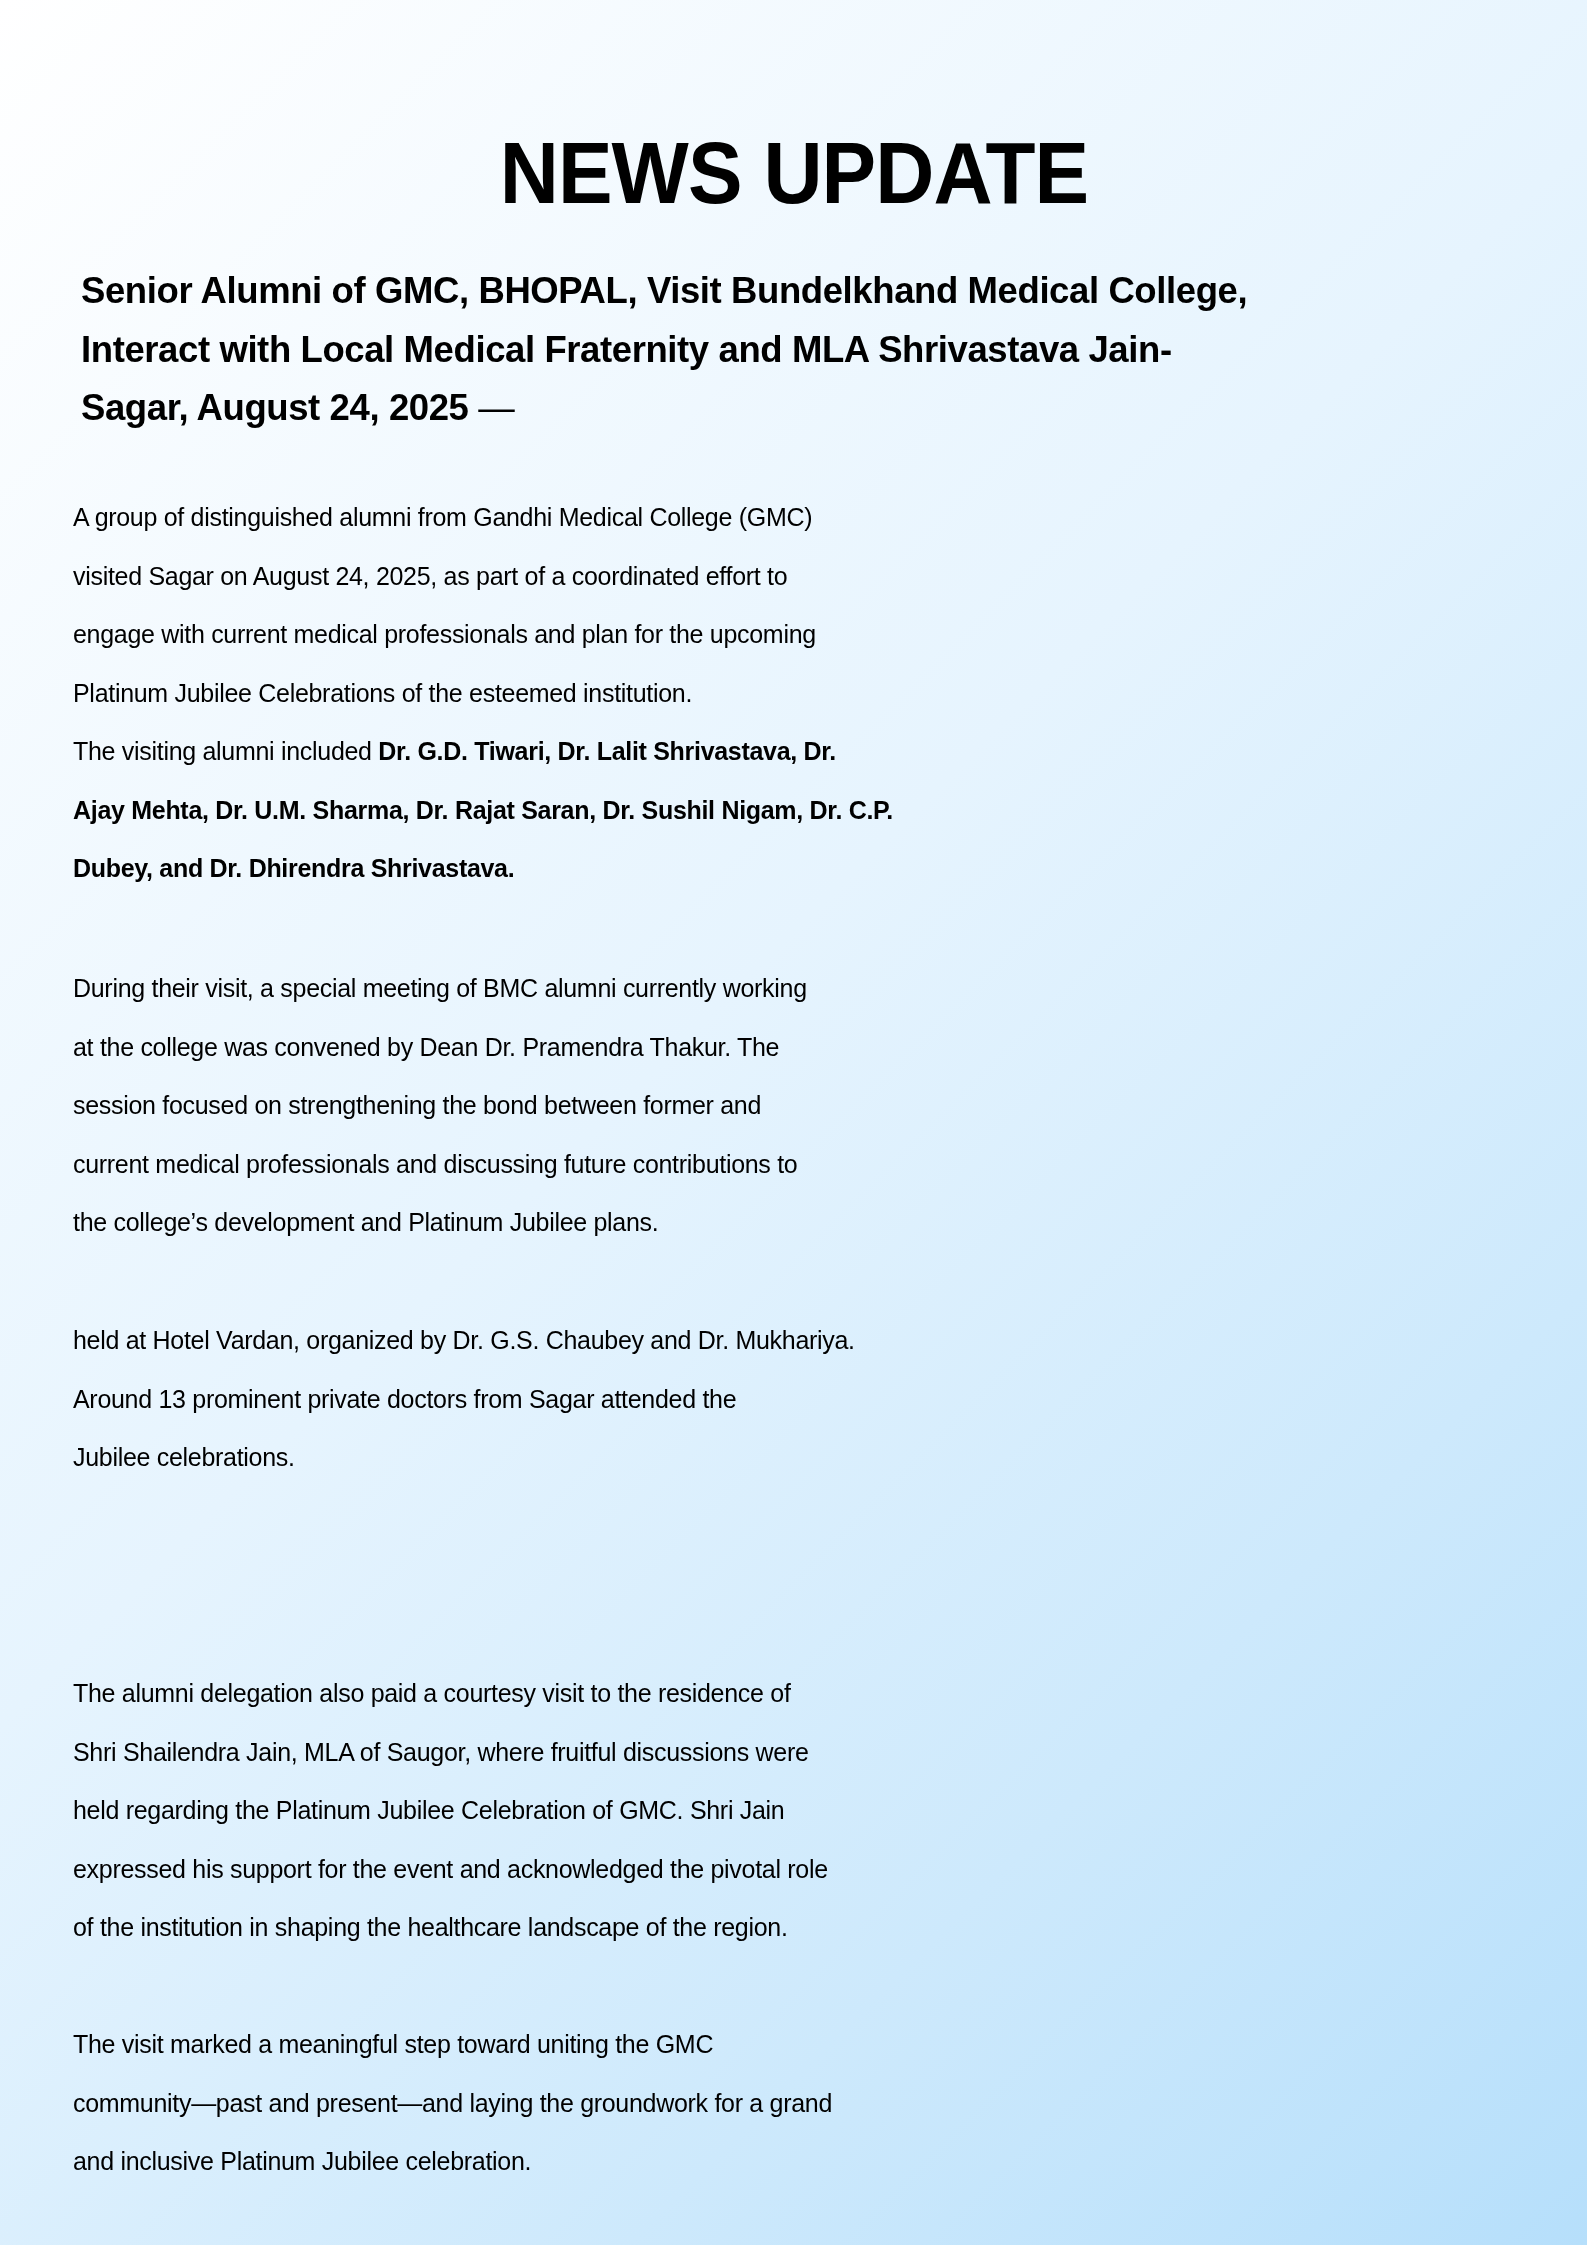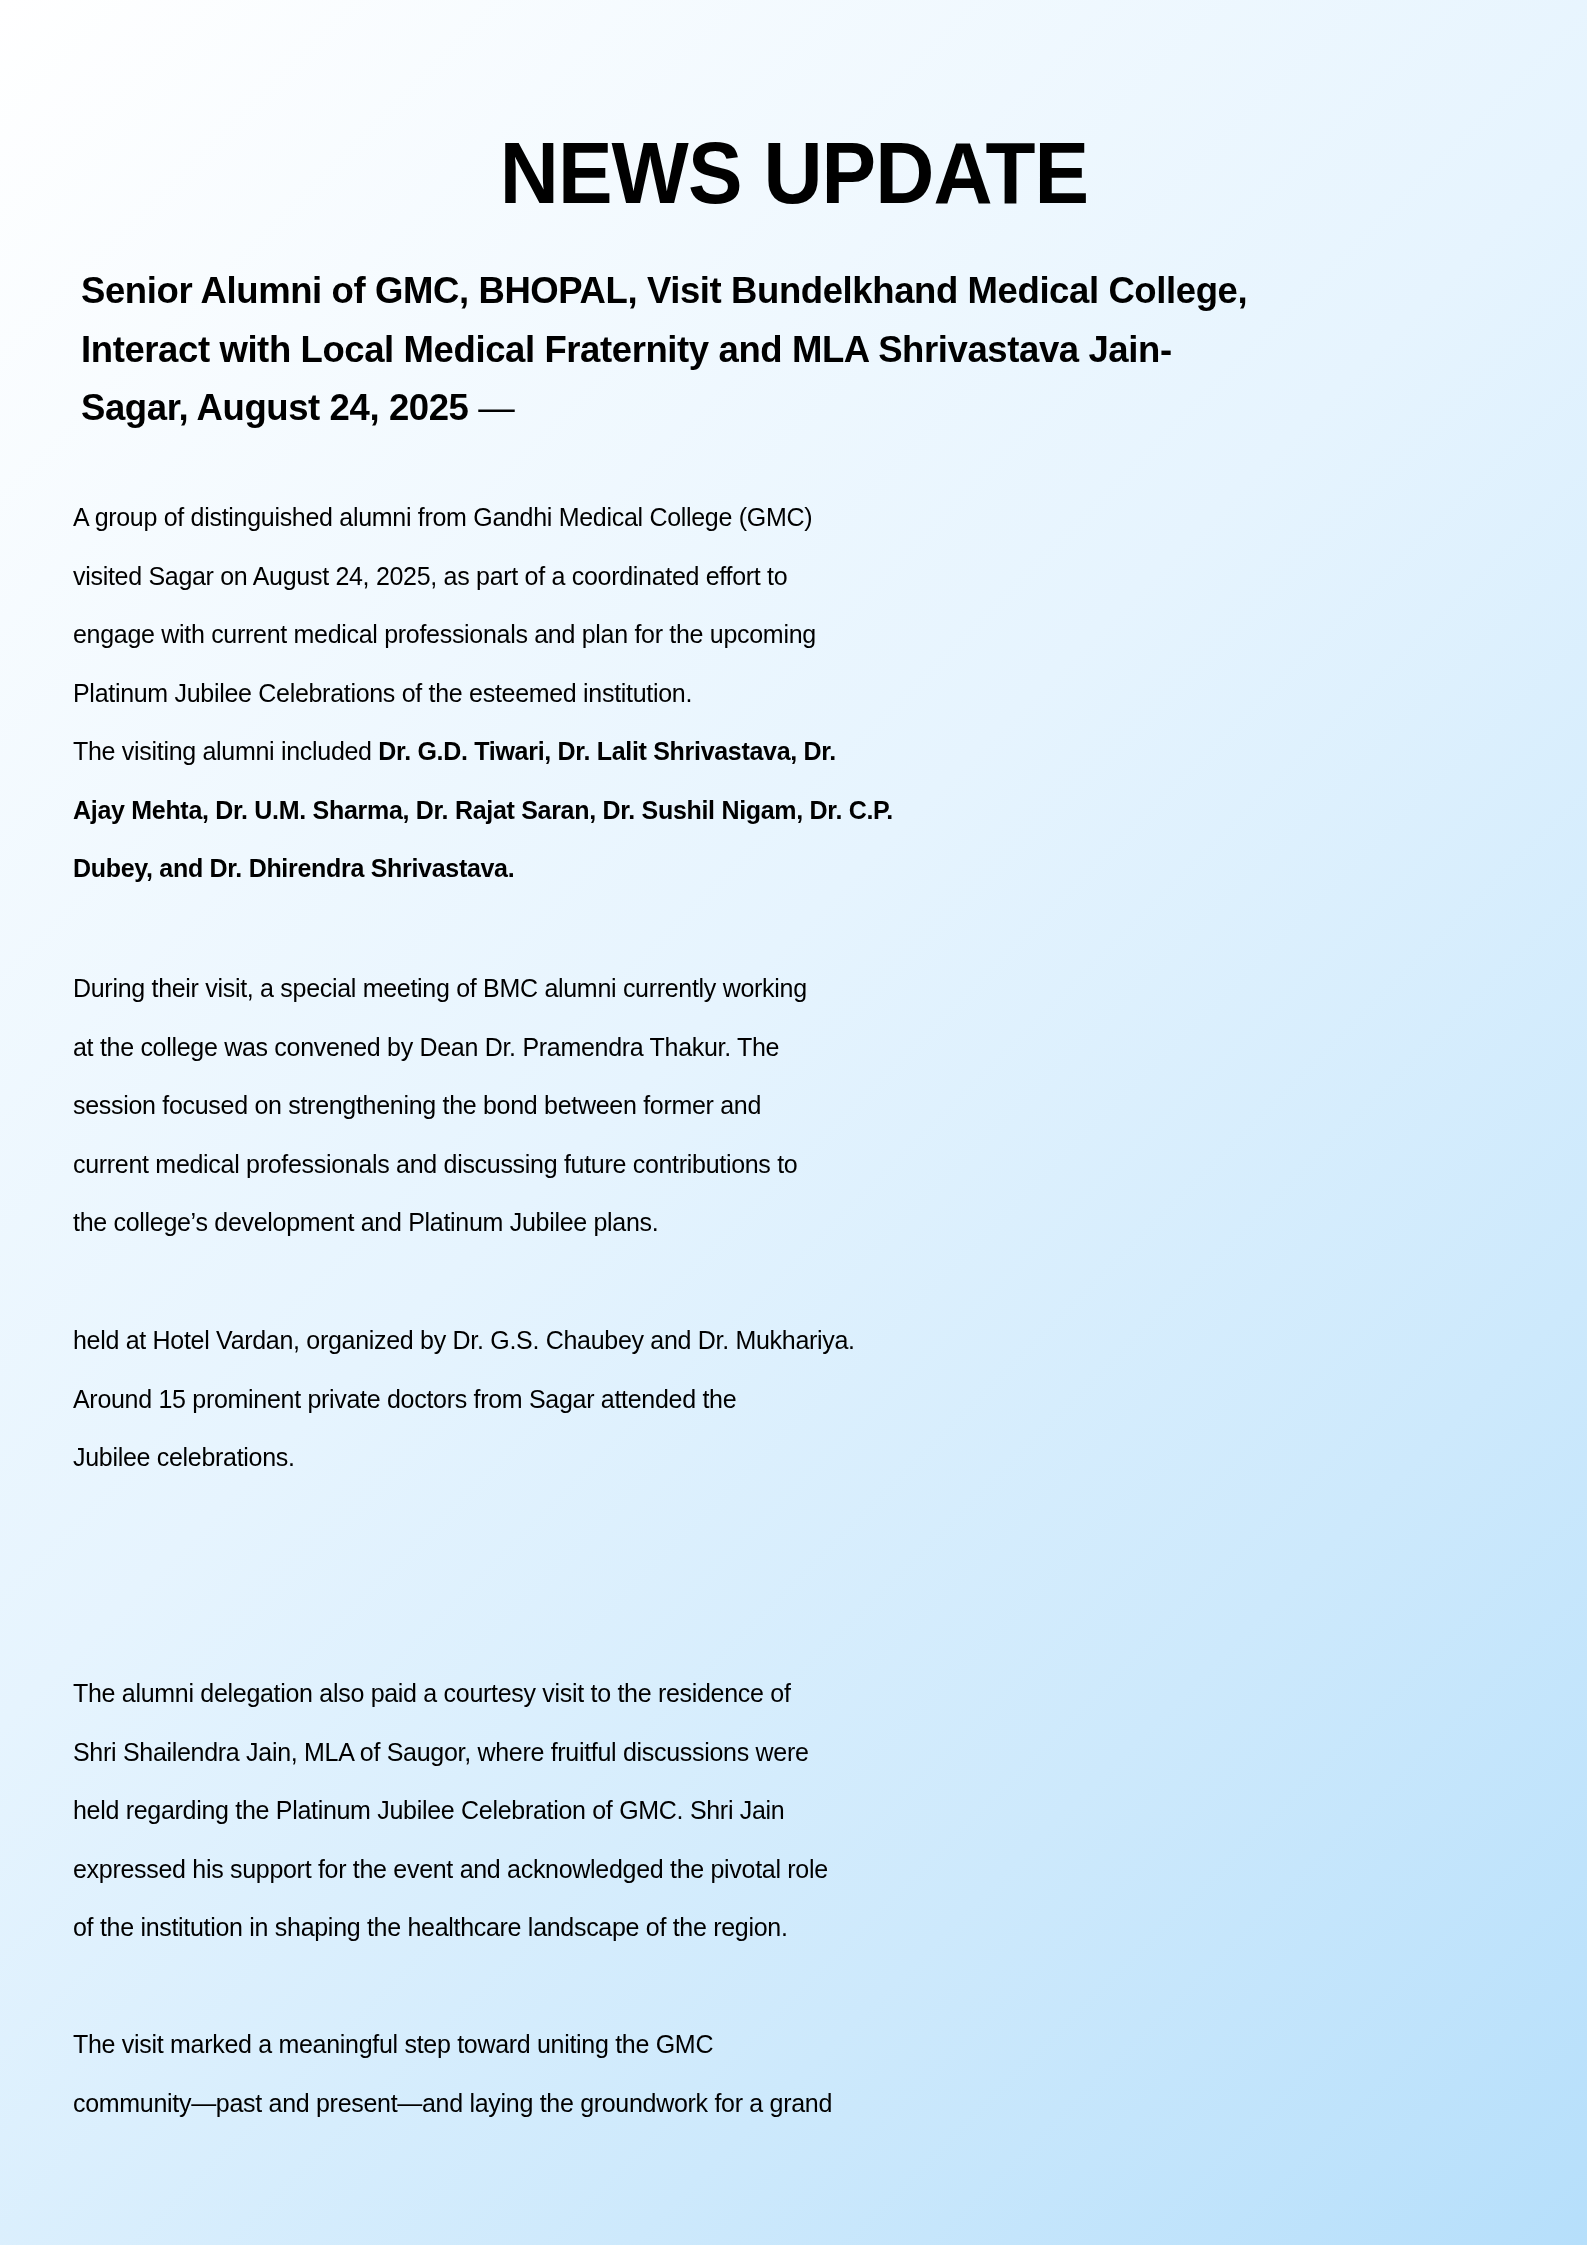--- a/index.html
+++ b/index.html
@@ -98,30 +98,31 @@
   <p class="body-block" id="p2">
     <span class="line">During their visit, a special meeting of BMC alumni currently working</span>
     <span class="line">at the college was convened by Dean Dr. Pramendra Thakur. The</span>
     <span class="line">session focused on strengthening the bond between former and</span>
     <span class="line">current medical professionals and discussing future contributions to</span>
     <span class="line">the college’s development and Platinum Jubilee plans.</span>
   </p>
 
   <p class="body-block" id="p3">
     <span class="line">held at Hotel Vardan, organized by Dr. G.S. Chaubey and Dr. Mukhariya.</span>
-    <span class="line">Around 15 prominent private doctors from Sagar attended the</span>
+    <span class="line">Around 13 prominent private doctors from Sagar attended the</span>
     <span class="line">Jubilee celebrations.</span>
   </p>
 
   <p class="body-block" id="p4">
     <span class="line">The alumni delegation also paid a courtesy visit to the residence of</span>
     <span class="line">Shri Shailendra Jain, MLA of Saugor, where fruitful discussions were</span>
     <span class="line">held regarding the Platinum Jubilee Celebration of GMC. Shri Jain</span>
     <span class="line">expressed his support for the event and acknowledged the pivotal role</span>
     <span class="line">of the institution in shaping the healthcare landscape of the region.</span>
   </p>
 
   <p class="body-block" id="p5">
     <span class="line">The visit marked a meaningful step toward uniting the GMC</span>
     <span class="line">community—past and present—and laying the groundwork for a grand</span>
+    <span class="line">and inclusive Platinum Jubilee celebration.</span>
   </p>
 
 </div>
 
 </body></html>

